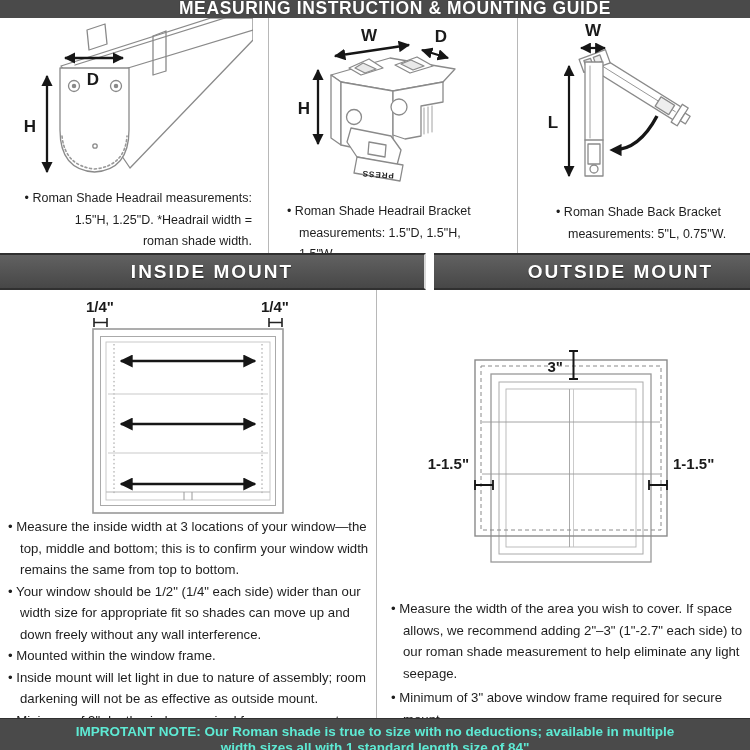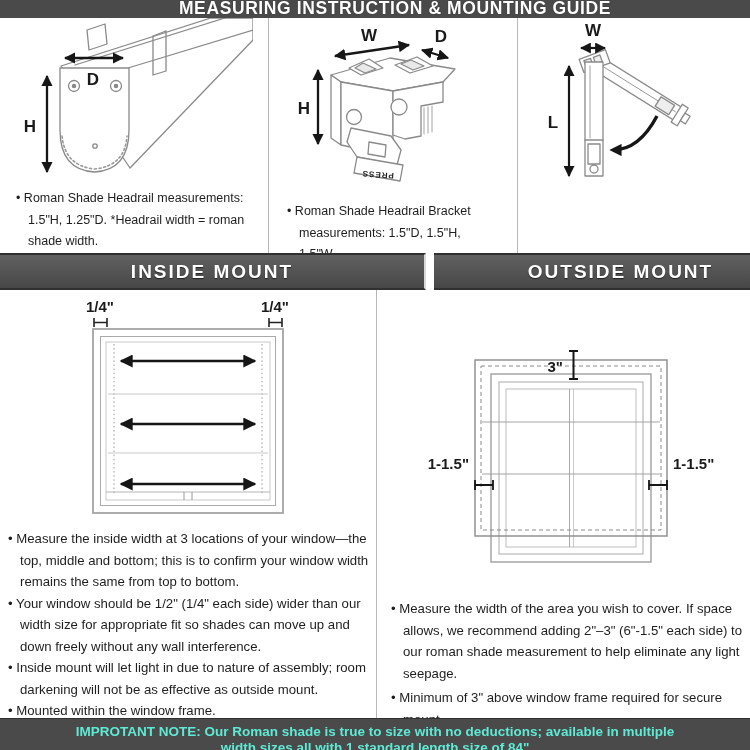--- a/index.html
+++ b/index.html
@@ -12,41 +12,41 @@
                     letter-spacing:0.6px; line-height:18px; margin-top:-3px; text-shadow:0 0 1px #222;margin-left:40px; }
 
   
   .top-section { display:grid; grid-template-columns:268px 249px 233px; height:235px; }
   .panel { position:relative; overflow:hidden; }
   .panel + .panel { border-left:1px solid #b8b8b8; }
   .panel svg { display:block; margin:0 auto; }
   .caption { font-size:12.5px; line-height:1.72; color:#1e1e1e; }
   .caption p, .bullets li { padding-left:12px; text-indent:-12px; list-style:none; }
   .caption p::before, .bullets li::before { content:"• "; }
-  .cap1 { padding:4px 16px 0 16px; }
+  .cap1 { padding:4px 16px 0 24px;text-align:right; }
   .cap2 { padding:3px 18px 0 18px; }
   .cap3 { padding:6px 8px 0 38px; }
 
   
   .mount-headers { display:flex; height:37px; }
   .mount-header { flex:0 0 auto; background:linear-gradient(#616161,#474747);
                   border-top:2px solid #303030; border-bottom:2px solid #303030;
                   color:#fff; font-weight:bold; font-size:19px; letter-spacing:2px;
                   display:flex; align-items:center; justify-content:center; text-shadow:0 1px 1px #222; }
   .mh-left { width:426px; border-right:2px solid #d9d9d9; }
   .mh-right { width:373px;margin-left:8px; }
 
   
   .mount-columns { display:flex; height:428px; }
   .col-inside { width:377px; border-right:1px solid #b8b8b8; overflow:hidden; }
   .col-outside { width:372px; overflow:hidden; }
   .col-inside svg { display:block; margin:8px auto 0; }
   .col-outside svg { display:block; margin:44px auto 0; }
   .bullets { font-size:13.2px; line-height:1.63; color:#1e1e1e; }
-  .bullets-inside { margin-top:12px; padding:0 6px 0 8px; }
+  .bullets-inside { margin-top:0; padding:0 6px 0 8px; }
   .bullets-outside { margin-top:24px; padding:0 6px 0 14px; }
   .bullets-outside li { margin-bottom:3px; }
 
   
   .footer-bar { height:32px; background:#4a4a4a; border-top:1px solid #303030;
                 overflow:hidden; text-align:center; color:#5eead4; font-weight:bold;
                 font-size:13.5px; padding-top:5px; }
   .footer-bar div { line-height:15.5px; }
 
   svg text { font-family:"Liberation Sans", sans-serif; font-weight:bold; fill:#1a1a1a; }
@@ -155,20 +155,23 @@
           <line x1="46" y1="122" x2="64" y2="122"></line>
           <rect x="49" y="126" width="12" height="20"></rect>
           <circle cx="55" cy="151" r="4"></circle>
         </g>
         <path d="M118 98 Q100 132 74 132" fill="none" stroke="#161616" stroke-width="3.4" marker-end="url(#mC)"></path>
         <line x1="42" y1="30" x2="66" y2="30" stroke="#161616" stroke-width="2.2" marker-start="url(#mS)" marker-end="url(#mE)"></line>
         <text x="54" y="18" font-size="17" text-anchor="middle">W</text>
         <line x1="30" y1="48" x2="30" y2="158" stroke="#161616" stroke-width="2.2" marker-start="url(#mS)" marker-end="url(#mE)"></line>
         <text x="14" y="110" font-size="17" text-anchor="middle">L</text>
       </svg>
+      <div class="caption cap3">
+        <p>Roman Shade Back Bracket measurements: 5"L, 0.75"W.</p>
+      </div>
     </div>
   </div>
 
   <div class="mount-headers">
     <div class="mount-header mh-left">INSIDE MOUNT</div>
     <div class="mount-header mh-right">OUTSIDE MOUNT</div>
   </div>
 
   <div class="mount-columns">
 
@@ -189,22 +192,22 @@
         <path d="M121 194 v8 M129 194 v8" stroke="#9a9a9a" stroke-width="1" fill="none"></path>
         <g stroke="#161616" stroke-width="2.6">
           <line x1="58" y1="63" x2="192" y2="63" marker-start="url(#mS)" marker-end="url(#mE)"></line>
           <line x1="58" y1="126" x2="192" y2="126" marker-start="url(#mS)" marker-end="url(#mE)"></line>
           <line x1="58" y1="186" x2="192" y2="186" marker-start="url(#mS)" marker-end="url(#mE)"></line>
         </g>
       </svg>
       <ul class="bullets bullets-inside">
         <li>Measure the inside width at 3 locations of your window—the top, middle and bottom; this is to confirm your window width remains the same from top to bottom.</li>
         <li>Your window should be 1/2" (1/4" each side) wider than our width size for appropriate fit so shades can move up and down freely without any wall interference.</li>
+        <li>Mounted within the window frame.</li>
         <li>Inside mount will let light in due to nature of assembly; room darkening will not be as effective as outside mount.</li>
-        <li>Mounted within the window frame.</li>
         <li>Minimum of 3" depth window required for secure mount.</li>
       </ul>
     </div>
 
     <div class="col-outside">
       <svg width="320" height="240" viewBox="0 0 320 240">
         <rect x="88" y="40" width="160" height="188" fill="#fff" stroke="#999" stroke-width="1.3"></rect>
         <rect x="96" y="48" width="144" height="172" class="thin"></rect>
         <rect x="103" y="55" width="130" height="158" fill="none" stroke="#b5b5b5" stroke-width="0.9"></rect>
         <line x1="166.5" y1="55" x2="166.5" y2="213" stroke="#aaa" stroke-width="1"></line>
@@ -214,21 +217,21 @@
         <line x1="79" y1="88" x2="257" y2="88" stroke="#9a9a9a" stroke-width="0.9"></line>
         <line x1="79" y1="140" x2="257" y2="140" stroke="#9a9a9a" stroke-width="0.9"></line>
         <path d="M166 17 h9 M170.5 17 v28 M166 45 h9" stroke="#161616" stroke-width="2" fill="none"></path>
         <text x="160" y="38" font-size="15" text-anchor="end">3"</text>
         <text x="66" y="135" font-size="15" text-anchor="end">1-1.5"</text>
         <text x="270" y="135" font-size="15" text-anchor="start">1-1.5"</text>
         <path d="M72 146 v10 M72 151 h18 M90 146 v10" stroke="#161616" stroke-width="1.8" fill="none"></path>
         <path d="M246 146 v10 M246 151 h18 M264 146 v10" stroke="#161616" stroke-width="1.8" fill="none"></path>
       </svg>
       <ul class="bullets bullets-outside">
-        <li>Measure the width of the area you wish to cover. If space allows, we recommend adding 2"–3" (6"-1.5" each side) to our roman shade measurement to help eliminate any light seepage.</li>
+        <li>Measure the width of the area you wish to cover. If space allows, we recommend adding 2"–3" (1"-2.7" each side) to our roman shade measurement to help eliminate any light seepage.</li>
         <li>Minimum of 3" above window frame required for secure mount.</li>
       </ul>
     </div>
   </div>
 
   <div class="footer-bar">
     <div>IMPROTANT NOTE: Our Roman shade is true to size with no deductions; available in multiple</div>
     <div>width sizes all with 1 standard length size of 84"</div>
   </div>
 

